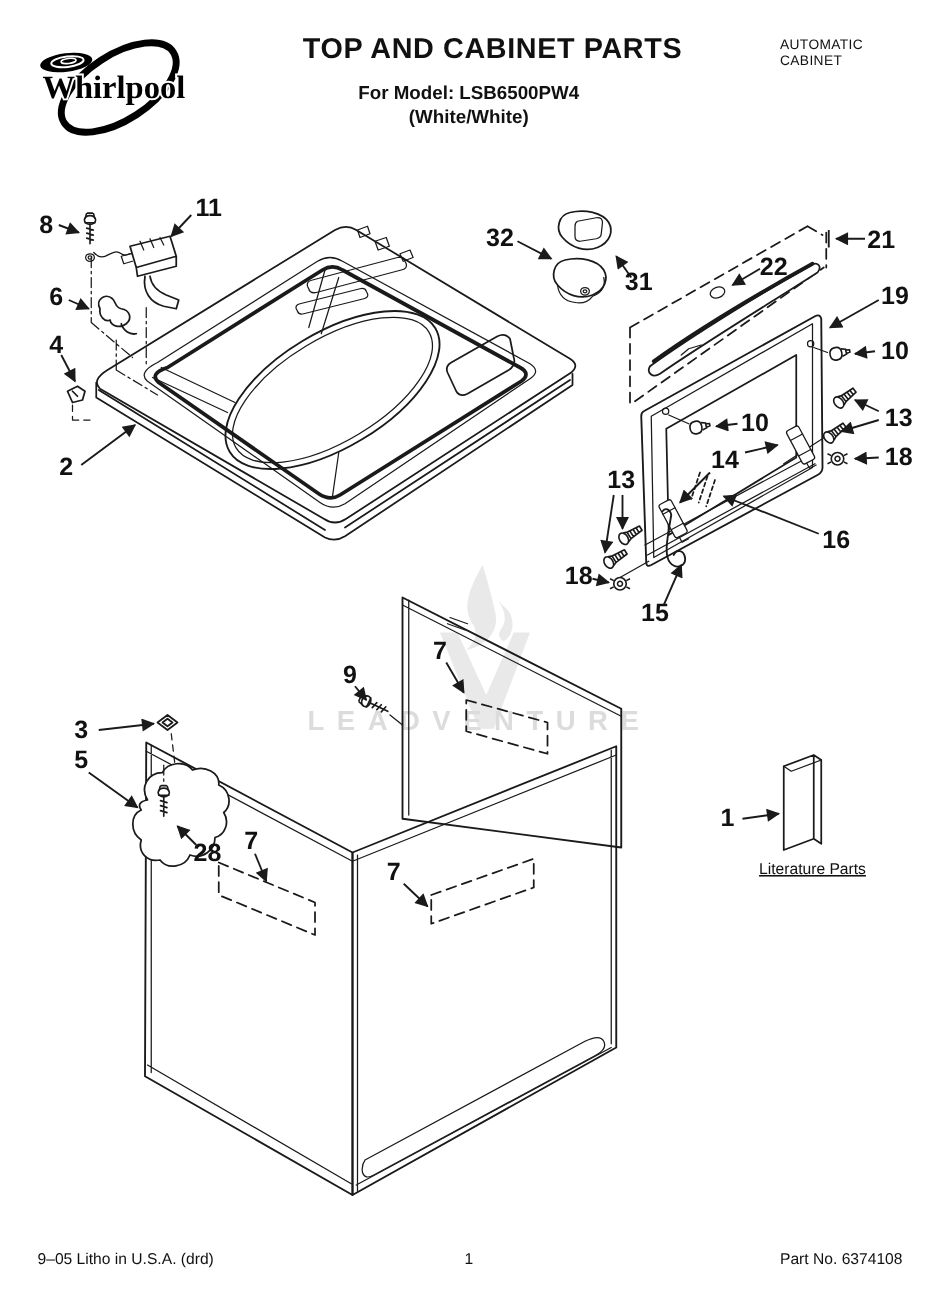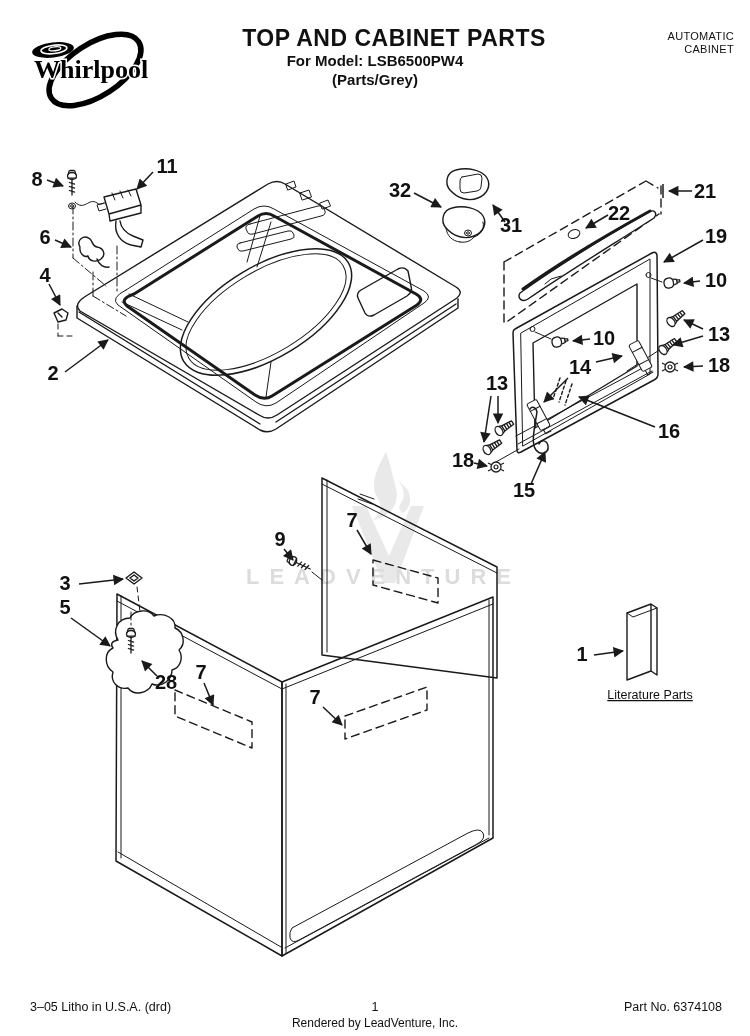--- a/index.html
+++ b/index.html
@@ -2,23 +2,23 @@
 <html><head>
 <meta charset="utf-8">
 <style>
   html,body{margin:0;padding:0;background:#fff;}
   #page{position:relative;width:750px;height:1036px;background:#fff;overflow:hidden;
         font-family:"Liberation Sans",sans-serif;color:#111;}
   
   #logo{position:absolute;left:10px;top:12px;width:155px;height:100px;}
   #title-block{position:absolute;left:0;right:0;top:25px;text-align:center;pointer-events:none;}
   #main-title{font-size:23px;font-weight:700;letter-spacing:.5px;margin-left:38px;}
-  #model-line{font-size:15px;font-weight:700;margin-top:0;}
+  #model-line{font-size:15px;font-weight:700;margin-top:14px;}
   #finish-line{font-size:15px;font-weight:700;margin-top:2px;}
-  #appliance-block{position:absolute;right:16px;top:30px;width:110px;text-align:right;
+  #appliance-block{position:absolute;right:16px;top:30px;width:110px;text-align:left;
         font-size:11px;line-height:13px;letter-spacing:.3px;}
   
   .footer-row1{position:absolute;top:1000px;font-size:12.5px;}
   #footer-left{left:30px;}
   #footer-center{left:0;right:0;text-align:center;}
   #footer-right{right:28px;}
   #footer-rendered{position:absolute;top:1016px;left:0;right:0;text-align:center;font-size:12px;}
   
   .ln{fill:none;stroke:#1a1a1a;stroke-width:1.4;stroke-linecap:round;stroke-linejoin:round;}
   .fw{fill:#fff;stroke:#1a1a1a;stroke-width:1.4;stroke-linejoin:round;}
@@ -48,21 +48,21 @@
       <ellipse cx="43" cy="38" rx="21" ry="7.5" fill="#000" transform="rotate(-7 43 38)"></ellipse>
       <ellipse cx="44" cy="37.5" rx="13" ry="4.2" fill="none" stroke="#fff" stroke-width="1.6" transform="rotate(-7 43 38)"></ellipse>
       <ellipse cx="45" cy="37" rx="6" ry="2" fill="none" stroke="#fff" stroke-width="1.3" transform="rotate(-7 43 38)"></ellipse>
     </g>
     <text class="logo-serif" x="24" y="66">Whirlpool</text>
   </svg>
 
   <div id="title-block">
     <div id="main-title">TOP AND CABINET PARTS</div>
     <div id="model-line">For Model: LSB6500PW4</div>
-    <div id="finish-line">(Parts/Grey)</div>
+    <div id="finish-line">(White/White)</div>
   </div>
 
   <div id="appliance-block">
     <div>AUTOMATIC</div>
     <div>CABINET</div>
   </div>
 
   <svg style="position:absolute;left:0;top:0;" width="750" height="1036" viewBox="0 0 750 1036">
     <defs>
       <marker id="arr" viewBox="0 0 10 10" refX="9" refY="5" markerWidth="9" markerHeight="7" orient="auto-start-reverse">
@@ -250,18 +250,17 @@
       <text class="co" x="352" y="527">7</text>
       <text class="co" x="65" y="590">3</text>
       <text class="co" x="65" y="614">5</text>
       <text class="co" x="166" y="689">28</text>
       <text class="co" x="201" y="679">7</text>
       <text class="co" x="315" y="704">7</text>
       <text class="co" x="582" y="661">1</text>
     </g>
   </svg>
 
-  <div id="footer-left" class="footer-row1">3–05 Litho in U.S.A. (drd)</div>
+  <div id="footer-left" class="footer-row1">9–05 Litho in U.S.A. (drd)</div>
   <div id="footer-center" class="footer-row1">1</div>
   <div id="footer-right" class="footer-row1">Part No. 6374108</div>
-  <div id="footer-rendered">Rendered by LeadVenture, Inc.</div>
 
 </div>
 
 </body></html>

